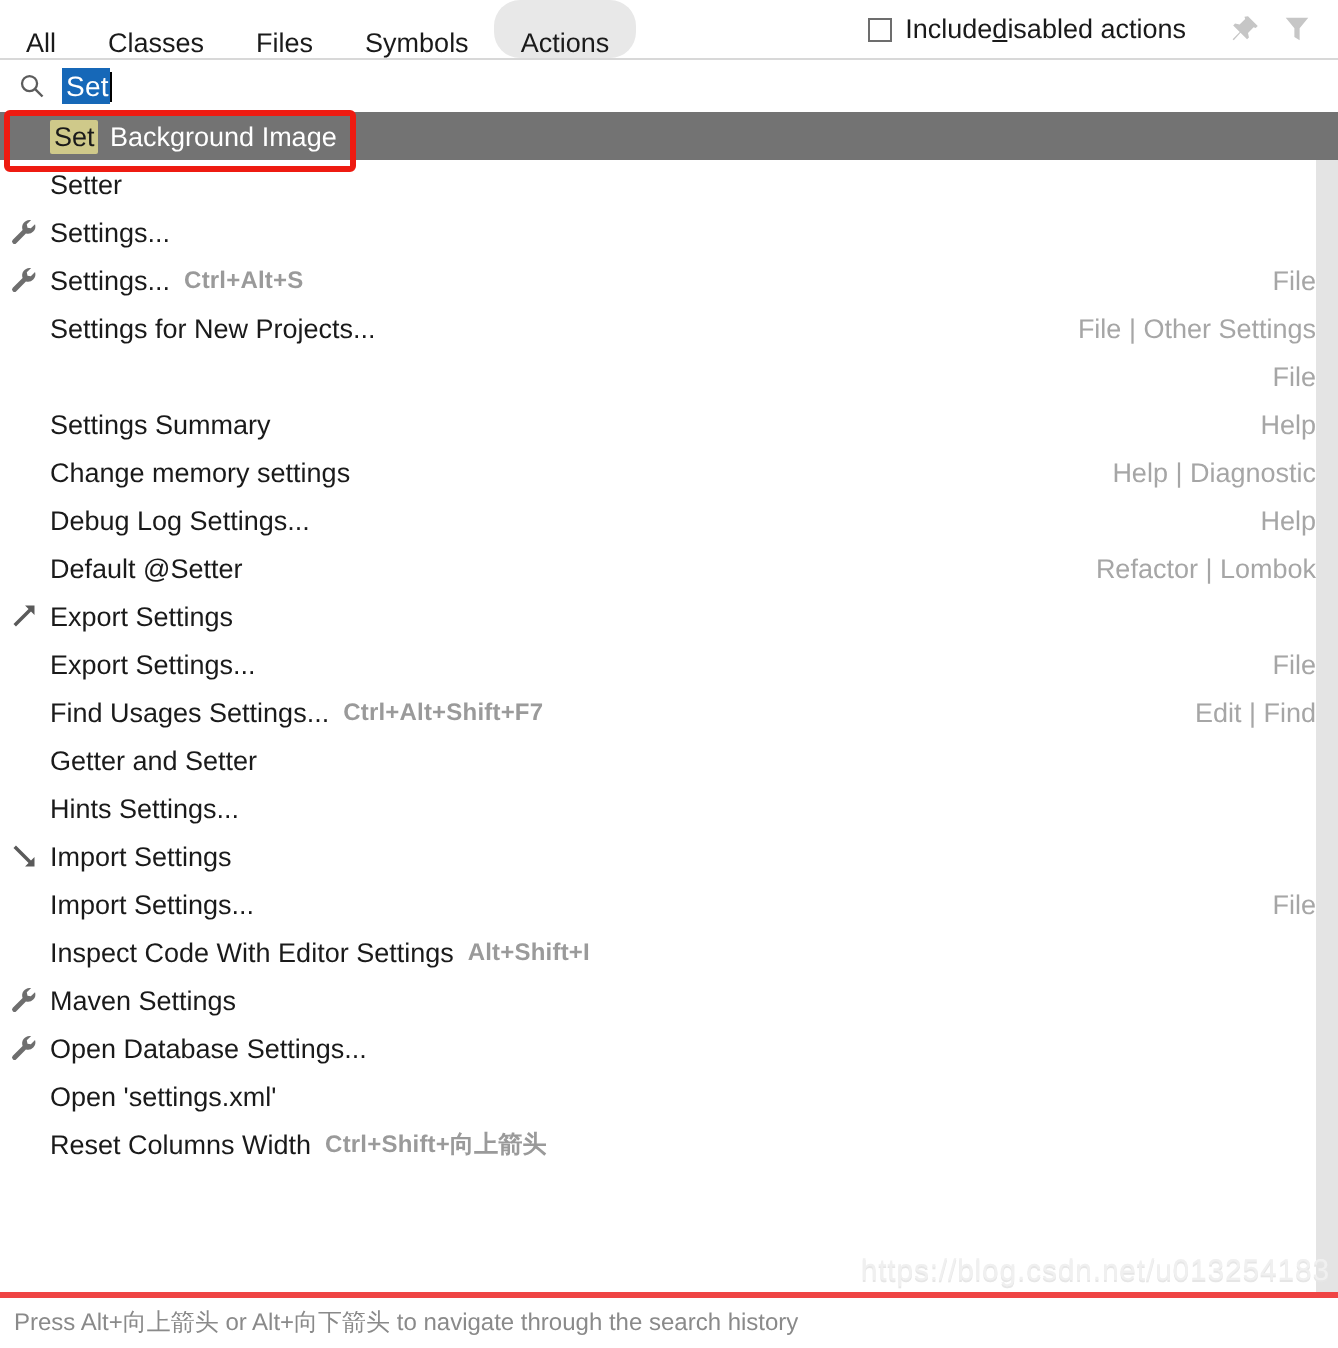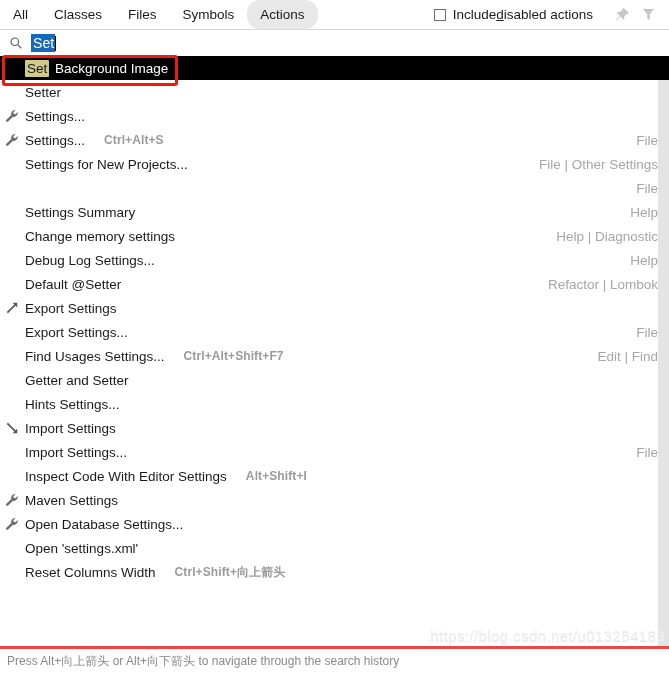--- a/index.html
+++ b/index.html
@@ -22,22 +22,22 @@
   .tabbar {
     height: 29px;
     display: flex;
     align-items: stretch;
     border-bottom: 1px solid #d8d8d8;
     background: #ffffff;
     position: relative;
   }
   .tab {
     display: flex;
-    align-items: center;
-    padding: 6px 13px;
+    align-items: flex-end;
+    padding: 0 13px;
     font-size: 13.5px;
     color: #1a1a1a;
     cursor: default;
     user-select: none;
     white-space: nowrap;
   }
   .tab.selected {
     background: #e8e8e8;
     border-radius: 13px;
   }
@@ -118,21 +118,21 @@
     height: 24px;
     display: flex;
     align-items: center;
     padding-left: 5px;
     padding-right: 11px;
     box-sizing: border-box;
     white-space: nowrap;
     position: relative;
   }
   .row.selected {
-    background: #000000;
+    background: #737373;
     color: #ffffff;
   }
   .row-icon {
     width: 18px;
     min-width: 18px;
     display: flex;
     align-items: center;
     justify-content: flex-start;
     margin-right: 2px;
   }
@@ -146,21 +146,21 @@
     background: #cfc98a;
     color: #1a1a1a;
     padding: 1px 2px;
     border-radius: 1px;
     margin-right: 2px;
   }
   .shortcut {
     font-size: 12px;
     font-weight: bold;
     color: #9a9a9a;
-    margin-left: 19px;
+    margin-left: 7px;
     letter-spacing: .1px;
   }
   .group {
     margin-left: auto;
     font-size: 13.5px;
     color: #a6a6a6;
     padding-left: 20px;
   }
 
   

